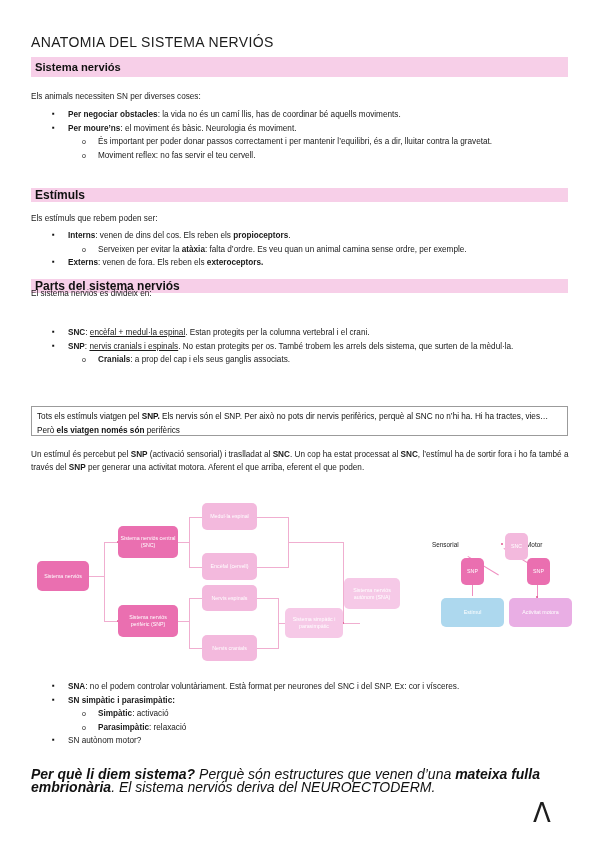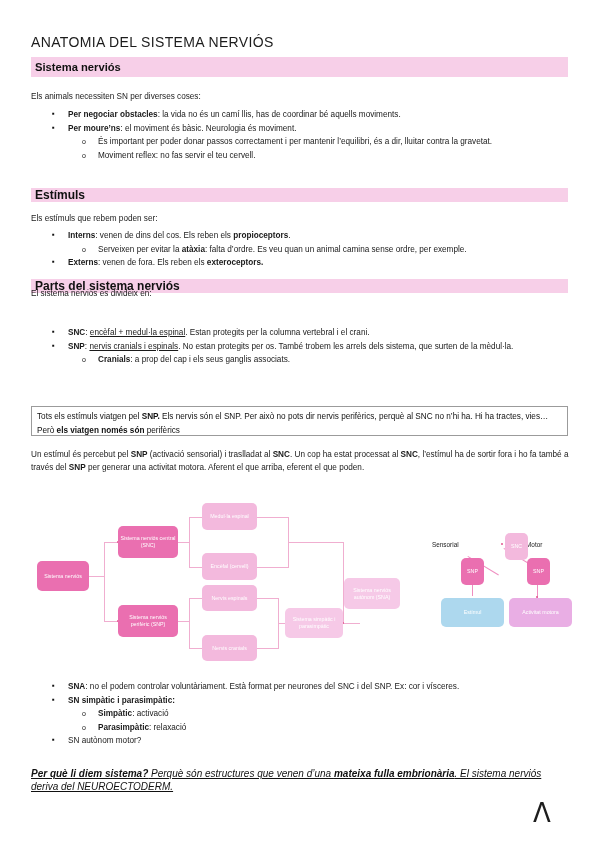--- a/index.html
+++ b/index.html
@@ -52,21 +52,21 @@
 
   .callout{
     position:absolute;left:31px;top:406px;width:537px;height:30px;
     border:1px solid #9b9b9b;box-sizing:border-box;
     font-size:8.2px;line-height:13.5px;color:#111;
     padding:3px 5px 0 5px;
   }
 
   .italic-note{
     position:absolute;left:31px;width:540px;
-    font-size:10px;line-height:12.6px;font-style:italic;color:#111;text-decoration:underline;
+    font-size:14px;line-height:12.6px;font-style:italic;color:#111;
   }
 
   
   .diagram{position:absolute;left:0px;top:498px;width:599px;height:182px;}
   .node{
     position:absolute;border-radius:5px;display:flex;align-items:center;
     justify-content:center;text-align:center;color:#ffffff;
     font-size:5.3px;line-height:7px;box-sizing:border-box;padding:2px;
   }
   .n-deep{background:#ea6fb0;}

